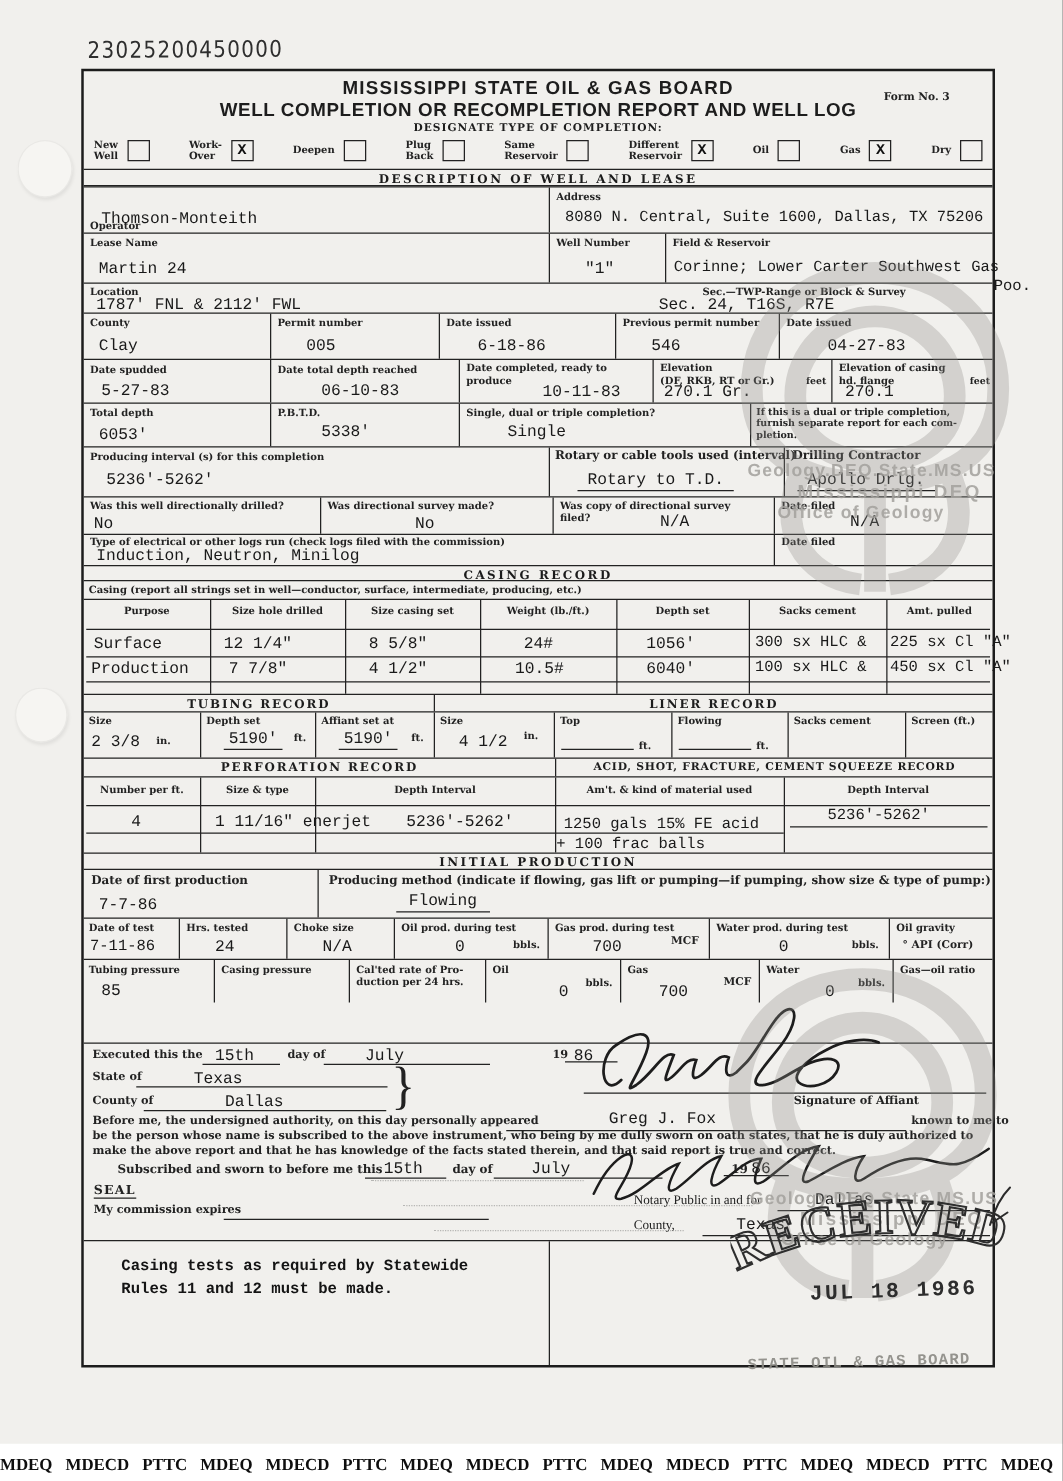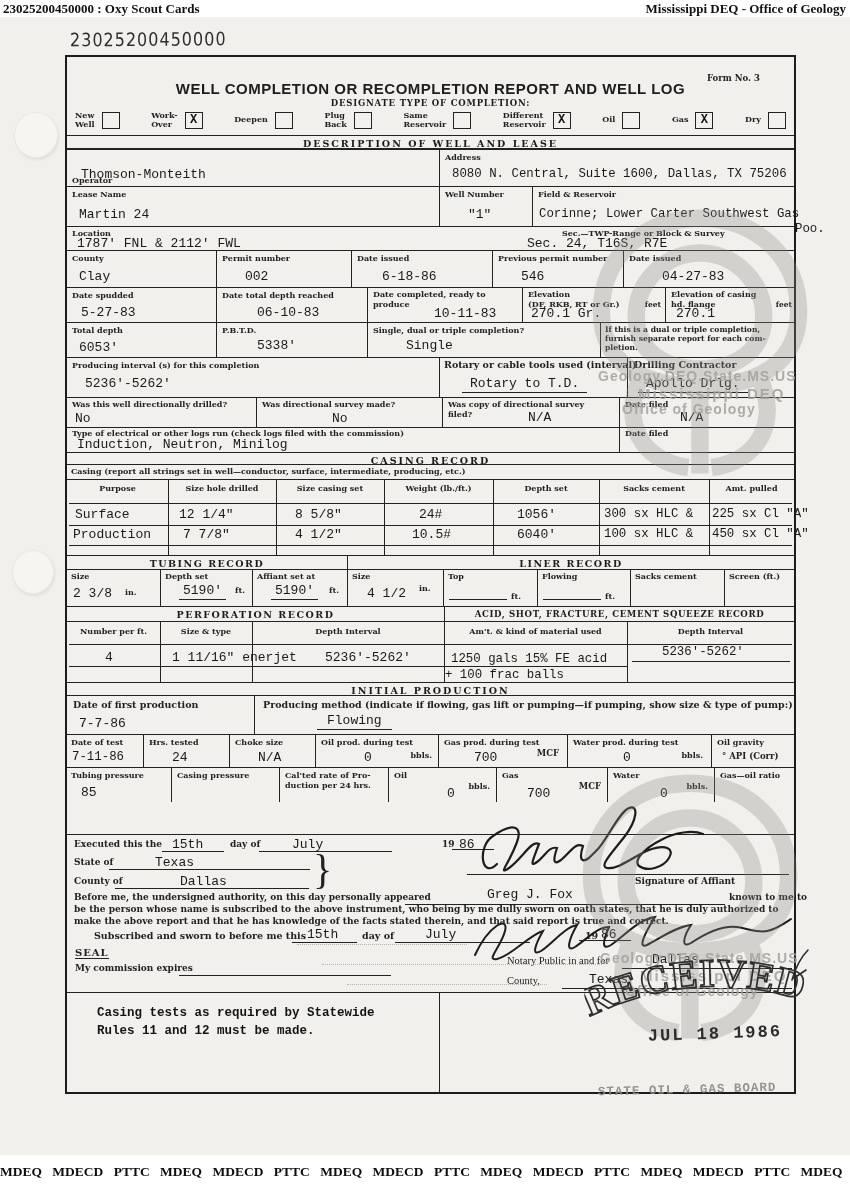--- a/index.html
+++ b/index.html
@@ -36,32 +36,29 @@
   #stamp-date{position:absolute;left:62px;top:70px;font-family:"Liberation Mono",monospace;font-weight:700;font-size:17px;letter-spacing:2px;color:#2d2d2d;}
   #stamp-agency{position:absolute;left:598px;top:1083px;font-family:"Liberation Mono",monospace;font-weight:700;font-size:12.5px;letter-spacing:1px;color:#8b8a84;transform:rotate(-1.5deg);opacity:.9;}
   #footer-text{position:absolute;left:0;top:1164px;width:850px;text-align:center;font-family:"Liberation Serif",serif;font-weight:700;font-size:13.5px;word-spacing:7px;white-space:nowrap;color:#0e0e0e;}
   .brace{position:absolute;font-family:"Liberation Serif",serif;font-size:40px;font-weight:400;color:#222;line-height:1;transform:scaleY(1.05);}
   svg{display:block;}
 </style>
 </head>
 <body>
 <div id="page">
 
-<div class="bar" style="top:0;height:17px;">
-  <span class="bartext" style="left:3px;">23025200450000 : Oxy Scout Cards</span>
-  <span class="bartext" style="right:4px;">Mississippi DEQ - Office of Geology</span>
-</div>
 
 <div class="hole" style="left:14px;top:112px;width:44px;height:46px;"></div>
 <div class="hole" style="left:12px;top:550px;width:42px;height:44px;"></div>
 
 <div id="scanid">23025200450000</div>
 
 <div id="form">
 
+  <div class="abs" style="left:0;top:5px;width:727px;text-align:center;font-family:'Liberation Sans',sans-serif;font-weight:700;font-size:15px;letter-spacing:1px;">MISSISSIPPI STATE OIL &amp; GAS BOARD</div>
   <div class="abs" style="left:0;top:23px;width:727px;text-align:center;font-family:'Liberation Sans',sans-serif;font-weight:700;font-size:15px;letter-spacing:0.5px;">WELL COMPLETION OR RECOMPLETION REPORT AND WELL LOG</div>
   <div class="lb" style="left:640px;top:16px;font-size:8.5px;">Form No. 3</div>
   <div class="abs" style="left:0;top:41px;width:727px;text-align:center;font-family:'DejaVu Serif',serif;font-weight:700;font-size:8.5px;letter-spacing:0.8px;">DESIGNATE TYPE OF COMPLETION:</div>
 
   <div class="ckrow">
     <div class="ckitem">
           <span class="cklb">New
 Well</span>
           <span class="ckb">
             <span></span>
@@ -150,21 +147,21 @@
     <span class="tv" style="left:10px;top:9px;">1787' FNL &amp; 2112' FWL</span>
     <span class="lb" style="left:495px;top:2px;">Sec.—TWP-Range or Block &amp; Survey</span>
     <span class="tv" style="left:460px;top:9px;">Sec. 24, T16S, R7E</span>
   </div>
 
   <div class="row" style="top:193px;height:37px;">
     <span class="lb" style="left:5px;top:3px;">County</span>
     <span class="tv" style="left:12px;top:18px;">Clay</span>
     <div class="cell" style="left:149px;width:135px;">
       <span class="lb" style="left:5px;top:3px;">Permit number</span>
-      <span class="tv" style="left:28px;top:18px;">002</span>
+      <span class="tv" style="left:28px;top:18px;">005</span>
     </div>
     <div class="cell" style="left:284px;width:141px;">
       <span class="lb" style="left:5px;top:3px;">Date issued</span>
       <span class="tv" style="left:30px;top:18px;">6-18-86</span>
     </div>
     <div class="cell" style="left:425px;width:131px;">
       <span class="lb" style="left:5px;top:3px;">Previous permit number</span>
       <span class="tv" style="left:28px;top:18px;">546</span>
     </div>
     <div class="cell" style="left:556px;width:171px;">

